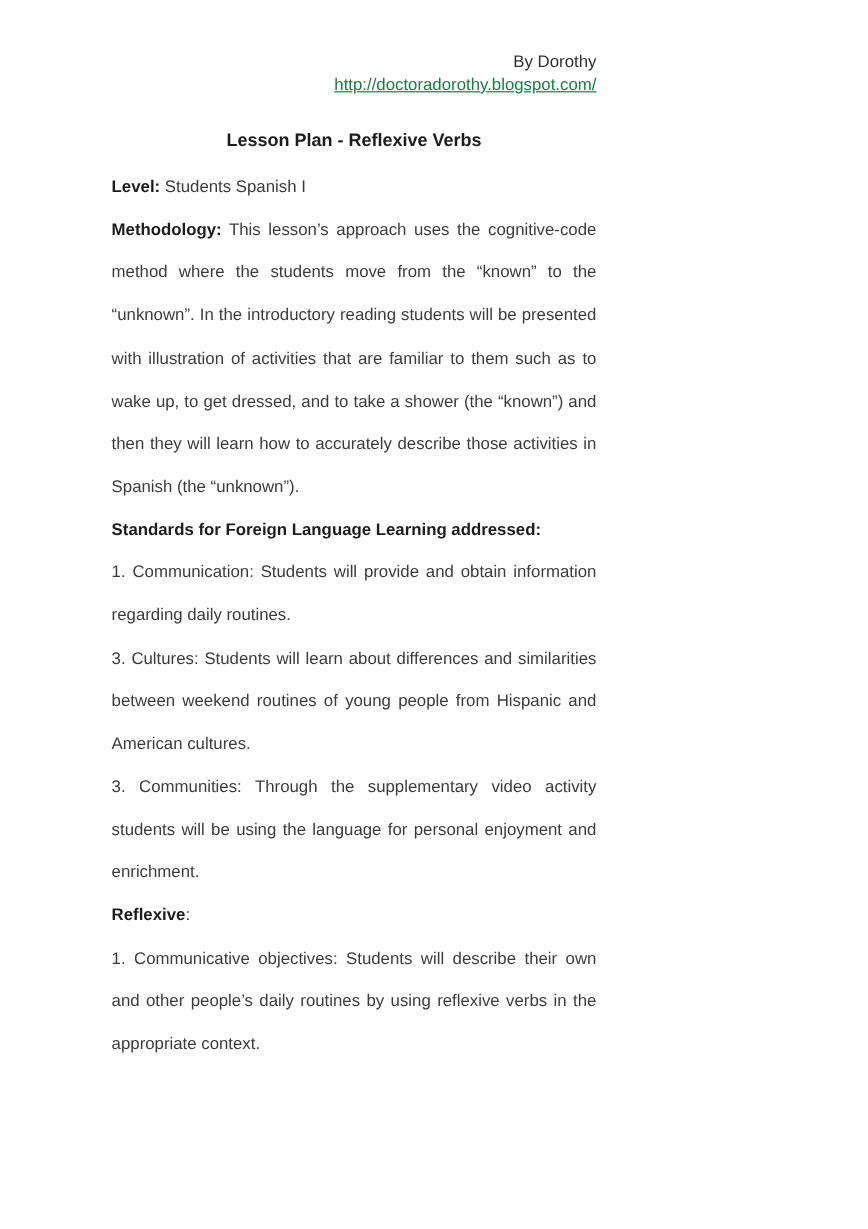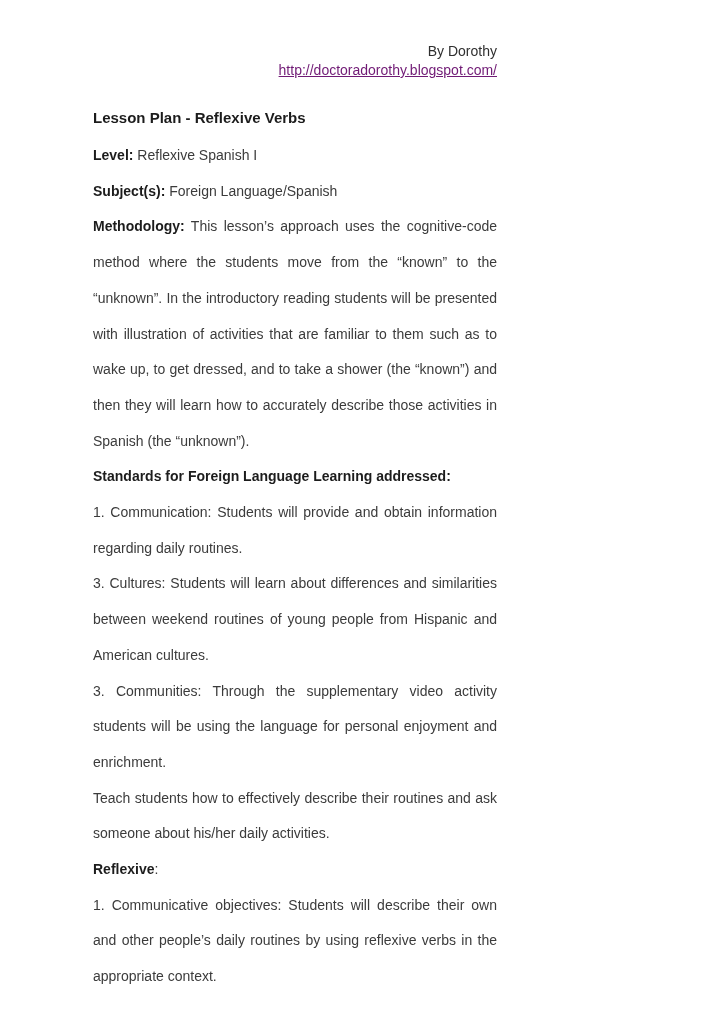--- a/index.html
+++ b/index.html
@@ -20,26 +20,27 @@
   }
   .header {
     text-align: right;
     font-size: 14px;
     line-height: 19px;
   }
   .byline {
     color: #2f2f2f;
   }
   .blog-link {
-    color: #701a75;
+    color: #15803d;
     text-decoration: underline;
     cursor: pointer;
   }
   .doc-title {
     margin-top: 28px;
+    text-align: center;
     font-size: 15px;
     font-weight: bold;
     color: #1c1c1c;
     line-height: 20px;
   }
   .body-text {
     margin-top: 10px;
   }
   .body-text p {
     margin: 0;
@@ -61,25 +62,23 @@
   <div class="header">
     <div class="byline">By Dorothy</div>
     <div>
       <a class="blog-link">http://doctoradorothy.blogspot.com/</a>
     </div>
   </div>
 
   <div class="doc-title">Lesson Plan - Reflexive Verbs</div>
 
   <div class="body-text">
-    <p><strong>Level:</strong><span> Reflexive Spanish I</span></p>
-    <p><strong>Subject(s):</strong><span> Foreign Language/Spanish</span></p>
+    <p><strong>Level:</strong><span> Students Spanish I</span></p>
     <p><strong>Methodology:</strong><span> This lesson’s approach uses the cognitive-code method where the students move from the “known” to the “unknown”.  In the introductory reading students will be presented with illustration of activities that are familiar to them such as to wake up, to get dressed, and to take a shower (the “known”) and then they will learn how to accurately describe those activities in Spanish (the “unknown”).</span></p>
     <p><strong>Standards for Foreign Language Learning addressed:</strong><span></span></p>
     <p><strong></strong><span>1. Communication: Students will provide and obtain information regarding daily routines.</span></p>
     <p><strong></strong><span>3. Cultures: Students will learn about differences and similarities between weekend routines of young people from Hispanic and American cultures.</span></p>
     <p><strong></strong><span>3. Communities: Through the supplementary video activity students will be using the language for personal enjoyment and enrichment.</span></p>
-    <p><strong></strong><span>Teach students how to effectively describe their routines and ask someone about his/her daily activities.</span></p>
     <p><strong>Reflexive</strong><span>:</span></p>
     <p><strong></strong><span>1. Communicative objectives: Students will describe their own and other people’s daily routines by using reflexive verbs in the appropriate context.</span></p>
   </div>
 
 </div>
 
 </body></html>

